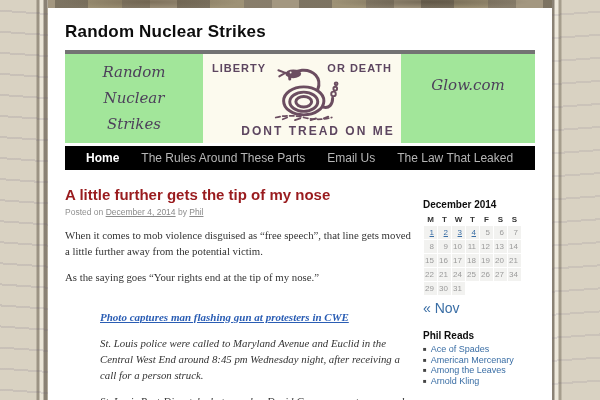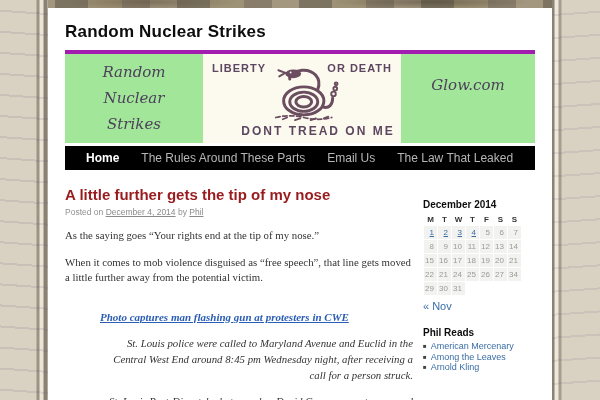--- a/index.html
+++ b/index.html
@@ -36,21 +36,21 @@
   .page {
     position:absolute; left:48px; top:8px; width:504px; height:420px;
     background:#fff;
   }
   .site-title {
     margin:14px 17px 8px 17px;
     font-size:17px; font-weight:bold; color:#0d0d0d; letter-spacing:.2px;
   }
   
   .banner {
-    margin:0 17px; border-top:4px solid #a21caf; height:93px;
+    margin:0 17px; border-top:4px solid #737373; height:93px;
     display:flex;
     justify-content:center;
   }
   .banner-panel { height:100%; }
   .panel-green { background:#a2e69a; }
   .script {
     font-family:"DejaVu Serif", serif; font-style:italic;
     color:#4c3f5a; text-align:center;
   }
   .script-left { width:138px; font-size:15px; line-height:26px; padding-top:5px; }
@@ -80,21 +80,21 @@
   .main { display:flex; padding:0 17px; margin-top:16px; }
   .content { width:352px; }
   .post-title { font-size:15px; font-weight:bold; color:#991b1e; line-height:1.2; }
   .post-meta { margin-top:3px; font-size:8.5px; color:#909090; }
   .post-meta a { color:#8a8a8a; text-decoration:underline; }
   .content p {
     font-family:"Liberation Serif", serif;
     font-size:10.8px; color:#333; line-height:1.45; margin-top:11px;
   }
   blockquote { margin:13px 4px 0 35px; font-style:italic; }
-  blockquote p { color:#222;text-align:right; }
+  blockquote p { color:#222; }
   .bq-link {
     display:inline-block; margin-top:11px;
     font-family:"Liberation Serif", serif; font-style:italic; font-weight:bold;
     font-size:11px; color:#2a5db4; text-decoration:underline; line-height:1.4;
   }
   
   .sidebar { margin-left:auto; width:112px; }
   .search-row { display:flex; align-items:flex-start; }
   .search-input {
     width:64px; height:15px; border:1px solid #bfbfbf; background:#fff;
@@ -111,21 +111,21 @@
   table.calendar { border-collapse:separate; border-spacing:1px; }
   table.calendar th {
     font-size:8px; font-weight:bold; color:#333; width:13px; padding:1px 0; text-align:center;
   }
   table.calendar td {
     font-size:8px; color:#9a9a9a; background:#f2f2f0;
     text-align:right; padding:2px 3px 2px 1px; width:13px;
   }
   table.calendar td.empty { background:transparent; }
   table.calendar td a { color:#3a6ea5; text-decoration:underline; }
-  .prev-month { display:inline-block; margin-top:4px; font-size:11px; color:#3a6ea5; text-decoration:none; }
+  .prev-month { display:inline-block; margin-top:4px; font-size:14px; color:#3a6ea5; text-decoration:none; }
   .reads-heading { margin:13px 0 4px 0; font-size:10px; font-weight:bold; color:#0d0d0d; }
   ul.reads { list-style:none; }
   ul.reads li { font-size:9px; line-height:9.6px; margin-bottom:0; display:flex; align-items:baseline; }
   .bullet { color:#444; font-size:6px; margin-right:4px; position:relative; top:-1px; }
   ul.reads a { color:#3a6ea5; text-decoration:none; }
 </style>
 </head>
 <body>
 
 <div class="bg-top"></div>
@@ -184,22 +184,22 @@
     <a href="#">The Law That Leaked</a>
   </div>
 
   <div class="main">
 
     <div class="content">
       <div class="post-title">A little further gets the tip of my nose</div>
       <div class="post-meta">
         <span>Posted on </span><a href="#">December 4, 2014</a><span> by </span><a href="#">Phil</a>
       </div>
+      <p>When it comes to mob violence disguised as “free speech”, that line gets moved a little further away from the potential victim.</p>
       <p>As the saying goes “Your rights end at the tip of my nose.”</p>
-      <p>When it comes to mob violence disguised as “free speech”, that line gets moved a little further away from the potential victim.</p>
       <blockquote>
         <a href="#" class="bq-link">Photo captures man flashing gun at protesters in CWE</a>
         <p>St. Louis police were called to Maryland Avenue and Euclid in the Central West End around 8:45 pm Wednesday night, after receiving a call for a person struck.</p>
         <p>St. Louis Post-Dispatch photographer David Carson was at scene and captured a man with a gun inside the vehicle flashing his weapon at demonstrators marching toward the Chase Park Plaza.</p>
       </blockquote>
     </div>
 
     <div class="sidebar">
 
       <div class="cal-caption">December 2014</div>
@@ -262,20 +262,24 @@
             <td class="empty"></td>
           </tr>
         </tbody>
       </table>
       <a href="#" class="prev-month">« Nov</a>
 
       <div class="reads-heading">Phil Reads</div>
       <ul class="reads">
         <li>
             <span class="bullet">■</span>
+            <a href="#">Ace of Spades</a>
+          </li>
+        <li>
+            <span class="bullet">■</span>
             <a href="#">American Mercenary</a>
           </li>
         <li>
             <span class="bullet">■</span>
             <a href="#">Among the Leaves</a>
           </li>
         <li>
             <span class="bullet">■</span>
             <a href="#">Arnold Kling</a>
           </li>

